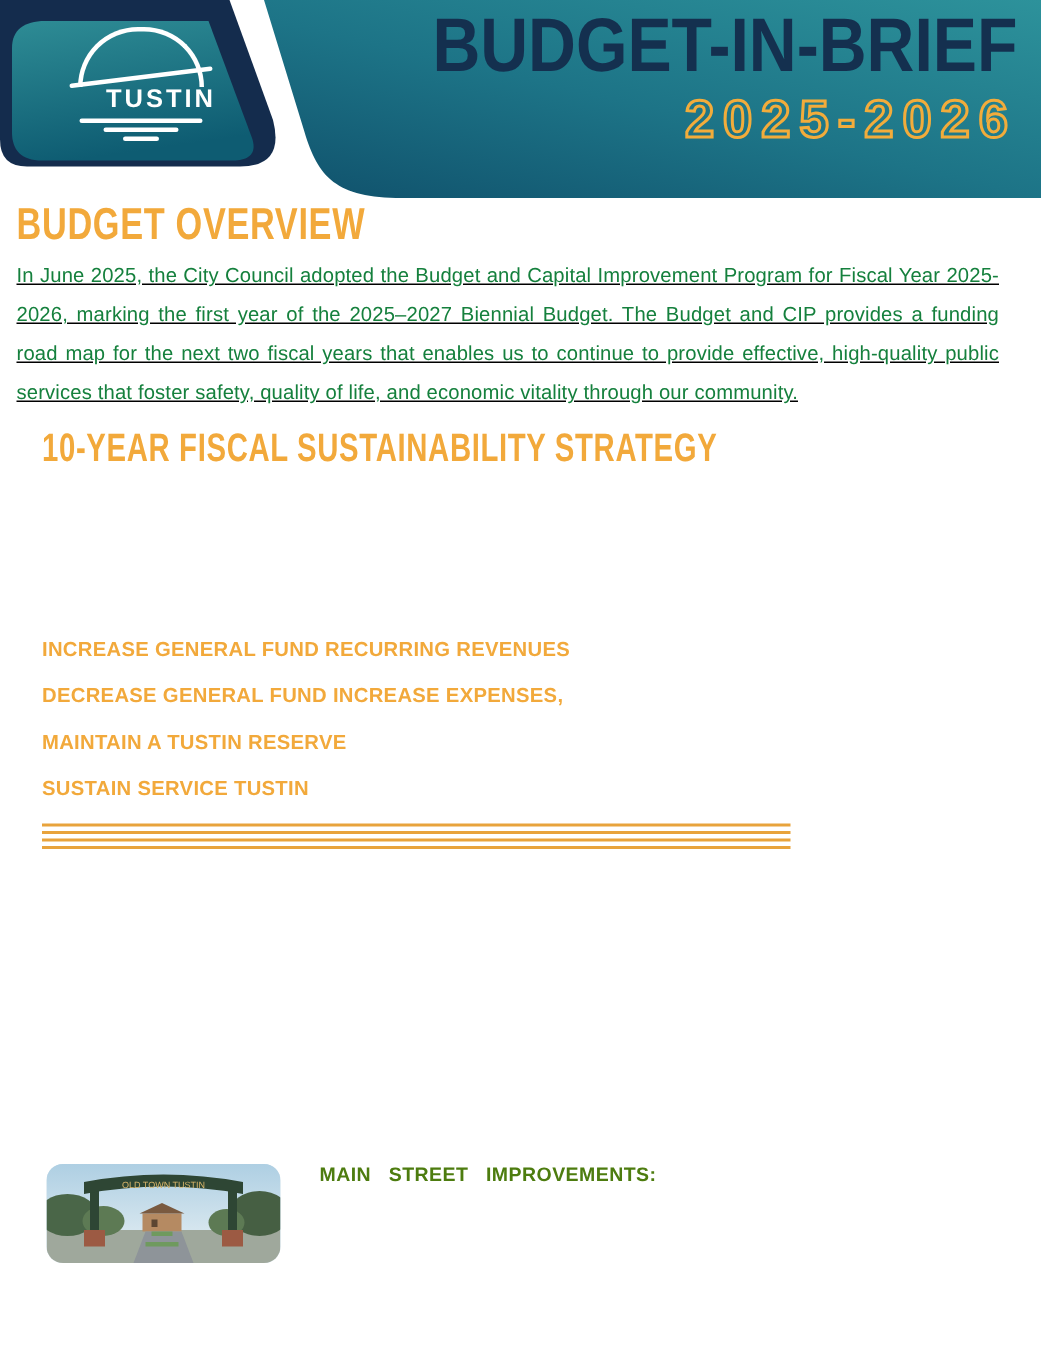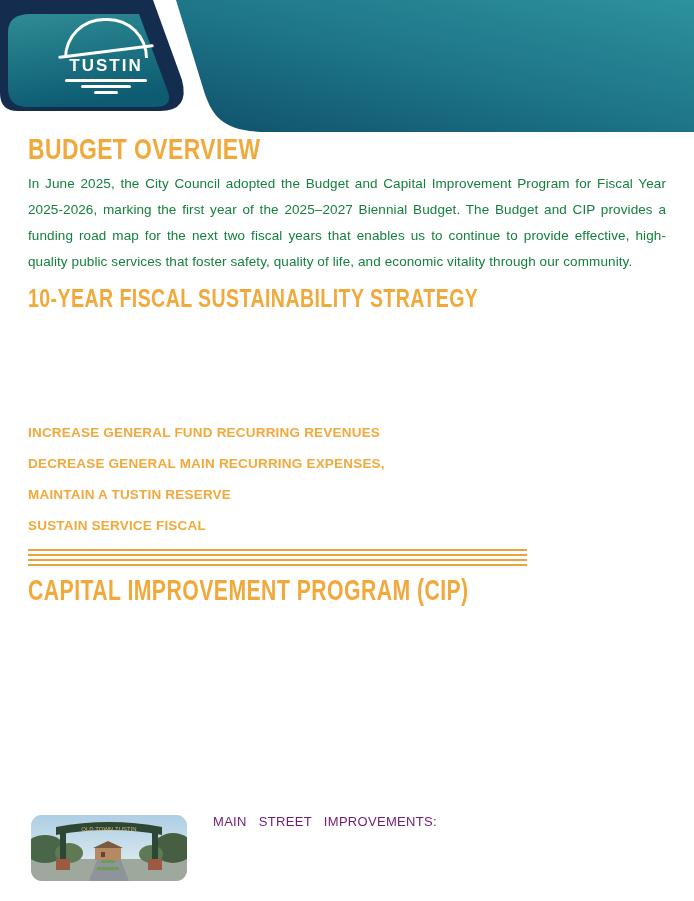--- a/index.html
+++ b/index.html
@@ -4,41 +4,41 @@
 <style>
   * { margin:0; padding:0; box-sizing:border-box; }
   html,body { width:694px; }
   body {
     width:694px; height:901px; background:#ffffff; overflow:hidden;
     font-family:"Liberation Sans", sans-serif;
   }
   
   .header { position:relative; width:694px; height:132px; background:#ffffff; }
   .header-svg { position:absolute; left:0; top:0; }
-  .logo { position:absolute; left:56px; top:18px; width:100px; text-align:center; }
+  .logo { position:absolute; left:44px; top:18px; width:100px; text-align:right; }
   .logo-arc { width:84px; height:40px; margin:0 auto; border:3px solid #fff; border-bottom:none;
               border-radius:84px 84px 0 0; }
   .logo-roofline { width:96px; height:3px; background:#fff; margin:-8px auto 3px auto;
                    transform:rotate(-7deg); border-radius:2px; }
   .logo-word { color:#fff; font-weight:bold; font-size:17px; letter-spacing:2px; line-height:20px; }
   .logo-lines div { background:#fff; height:3px; margin:3px auto 0 auto; border-radius:2px; }
   .logo-line-1 { width:82px; } .logo-line-2 { width:50px; } .logo-line-3 { width:24px; }
   .title-block { position:absolute; right:16px; top:6px; text-align:right; }
   .main-title {
     color:#14304F; font-weight:900; font-size:46px; line-height:52px; letter-spacing:0px;
     display:inline-block; transform:scale(0.96,1.1); transform-origin:right bottom; white-space:nowrap;
   }
   .year {
     margin-top:4px; font-weight:800; font-size:35px; letter-spacing:6px; line-height:36px;
     color:transparent; -webkit-text-stroke:2px #F2AC3B; white-space:nowrap;
   }
   @supports not (-webkit-text-stroke: 1px black) { .year { color:#F2AC3B; } }
 
   
-  .white-section { width:694px; height:136px; padding:2px 28px 0 28px; background:#fff; }
+  .white-section { width:694px; height:136px; padding:2px 28px 0 11px; background:#fff;text-decoration:underline; }
   .gold-heading {
     color:#F2A93B; font-weight:800; font-size:26px; line-height:30px; white-space:nowrap;
     display:inline-block; transform:scale(0.88,1.15); transform-origin:left center; letter-spacing:0.5px;
   }
   .body-navy {
     margin-top:7px; color:#15803d; font-size:13.5px; line-height:26px; text-align:justify;
     font-weight:500; letter-spacing:0.1px;
   }
   .teal-section {
     width:555px; height:633px; padding:15px 28px 0 28px; overflow:hidden;
@@ -63,21 +63,21 @@
   .cip-p2 { line-height:28px; }
   .project-row { display:flex; margin-top:7px; align-items:flex-start; }
   .project-row + .project-row { margin-top:14px; }
   .thumb {
     flex:0 0 162px; width:162px; height:72px; border:3px solid #ffffff; border-radius:14px;
     overflow:hidden; background:#cfe0ea;
   }
   .thumb svg { display:block; }
   .project-text { margin-left:23px; width:454px; color:#fff; font-size:13px; line-height:28px;
                   text-align:justify; font-weight:600; margin-top:-4px; }
-  .project-lead { color:#701a75; font-weight:400; letter-spacing:0.3px; }
+  .project-lead { color:#4d7c0f; font-weight:700; letter-spacing:0.3px; }
 </style>
 </head>
 <body>
 
 <div class="header">
   <svg class="header-svg" width="694" height="132" viewBox="0 0 694 132">
     <defs>
       <linearGradient id="gRight" x1="1" y1="0" x2="0.1" y2="1">
         <stop offset="0" stop-color="#2D929B"></stop>
         <stop offset="0.55" stop-color="#1D7487"></stop>
@@ -100,55 +100,56 @@
     <div class="logo-arc"></div>
     <div class="logo-roofline"></div>
     <div class="logo-word">TUSTIN</div>
     <div class="logo-lines">
       <div class="logo-line-1"></div>
       <div class="logo-line-2"></div>
       <div class="logo-line-3"></div>
     </div>
   </div>
 
+  <div class="title-block">
+    <div class="main-title">BUDGET-IN-BRIEF</div>
+    <div class="year">2025-2026</div>
+  </div>
 </div>
 
 <div class="white-section">
   <span class="gold-heading">BUDGET OVERVIEW</span>
   <p class="body-navy">In June 2025, the City Council adopted the Budget and Capital Improvement Program for Fiscal Year 2025-2026, marking the first year of the 2025–2027 Biennial Budget. The Budget and CIP provides a funding road map for the next two fiscal years that enables us to continue to provide effective, high-quality public services that foster safety, quality of life, and economic vitality through our community.</p>
 </div>
 
 <div class="teal-section">
 
   <span class="gold-heading">10-YEAR FISCAL SUSTAINABILITY STRATEGY</span>
   <p class="body-white intro-p">The City Council's long-term fiscal strategy is designed to maintain a strong financial foundation and support sustainable growth. Key goals and objectives include:</p>
 
   <div class="goals">
     <div class="goal">
       <span class="goal-lead">INCREASE GENERAL FUND RECURRING REVENUES</span><span class="goal-rest"> by advancing the development of City-owned properties.</span>
     </div>
     <div class="goal">
-      <span class="goal-lead">DECREASE GENERAL MAIN RECURRING EXPENSES,</span><span class="goal-rest"> including analysis to explore new pension paydown strategies.</span>
+      <span class="goal-lead">DECREASE GENERAL FUND INCREASE EXPENSES,</span><span class="goal-rest"> including analysis to explore new pension paydown strategies.</span>
     </div>
     <div class="goal">
       <span class="goal-lead">MAINTAIN A TUSTIN RESERVE</span><span class="goal-rest"> of 15-20% of the General Fund annual operating expenditures.</span>
     </div>
     <div class="goal">
-      <span class="goal-lead">SUSTAIN SERVICE FISCAL</span><span class="goal-rest"> to meet community needs through thoughtful uses of non-recurring revenues.</span>
+      <span class="goal-lead">SUSTAIN SERVICE TUSTIN</span><span class="goal-rest"> to meet community needs through thoughtful uses of non-recurring revenues.</span>
     </div>
   </div>
 
   <div class="divider">
     <div class="bar"></div>
     <div class="bar"></div>
   </div>
 
-  <div class="cip-head-wrap">
-    <span class="gold-heading cip-h">CAPITAL IMPROVEMENT PROGRAM (CIP)</span>
-  </div>
   <p class="body-white cip-p1">The City of Tustin continues to invest in its infrastructure and community facilities to enhance safety, improve mobility, and enrich the quality of life for residents and visitors alike.</p>
   <p class="body-white cip-p2">For FY 2025-2026 approximately $58 million have been allocated for improvements to City facilities, traffic lights, roads, sidewalks, water wells, pumps, and mainlines, park projects, and other infrastructure developments at Tustin Legacy. Some of the notable projects include:</p>
 
   
   <div class="project-row">
     <div class="thumb">
       <svg width="156" height="66" viewBox="0 0 156 66">
         <defs>
           <linearGradient id="sky1" x1="0" y1="0" x2="0" y2="1">
             <stop offset="0" stop-color="#aecfe3"></stop>

